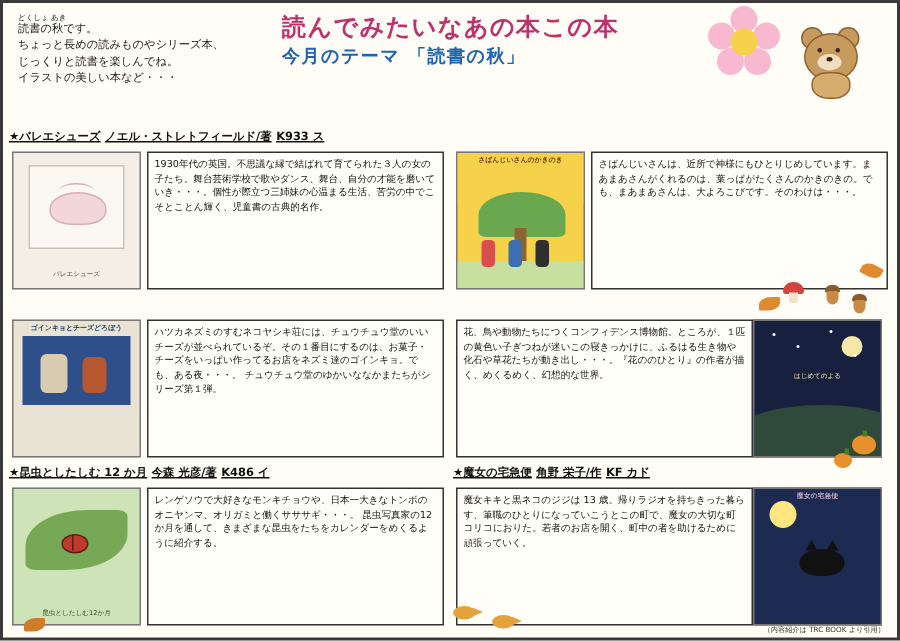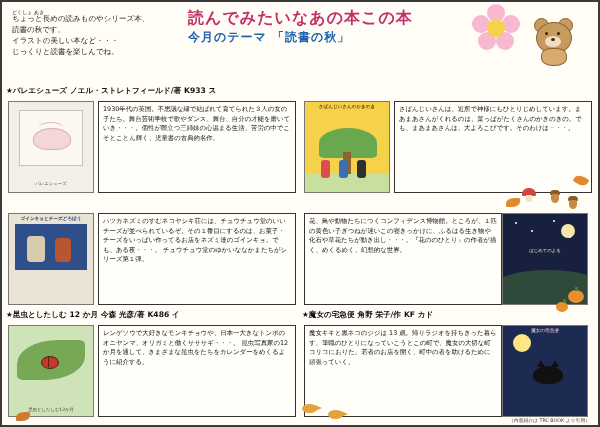--- a/index.html
+++ b/index.html
@@ -85,20 +85,21 @@
   }
   .cell{
     position:absolute;top:0;width:292px;height:112px;
   }
   .cell.left{left:0;}
   .cell.right{left:296px;}
   .bk-title{
     position:absolute;left:0;top:0;width:292px;
     font-size:7.6px;font-weight:bold;color:#111;
     white-space:nowrap;
+    text-decoration:underline;
   }
   .sep{display:inline-block;width:3px;}
   .body{
     position:absolute;top:13px;width:292px;height:97px;
   }
   .cover{
     position:absolute;top:2px;width:86px;height:92px;
     border:1px solid #777;
     box-sizing:border-box;
     overflow:hidden;
@@ -173,24 +174,24 @@
 </style>
 </head>
 <body>
 
 <div class="page">
 
   <div class="header">
 
     <div class="intro">
       <span class="rb">どくしょ あき</span>
+      <div>読書の秋です。</div>
       <div>ちょっと長めの読みものやシリーズ本、</div>
-      <div>読書の秋です。</div>
+      <div>じっくりと読書を楽しんでね。</div>
       <div>イラストの美しい本など・・・</div>
-      <div>じっくりと読書を楽しんでね。</div>
     </div>
 
     <div class="title-wrap">
       <div class="title1">読んでみたいなあの本この本</div>
       <div class="title2">今月のテーマ 「読書の秋」</div>
     </div>
 
     <div class="flower">
       <div class="petal" style="left:15px;top:0;"></div>
       <div class="petal" style="left:30px;top:11px;"></div>

